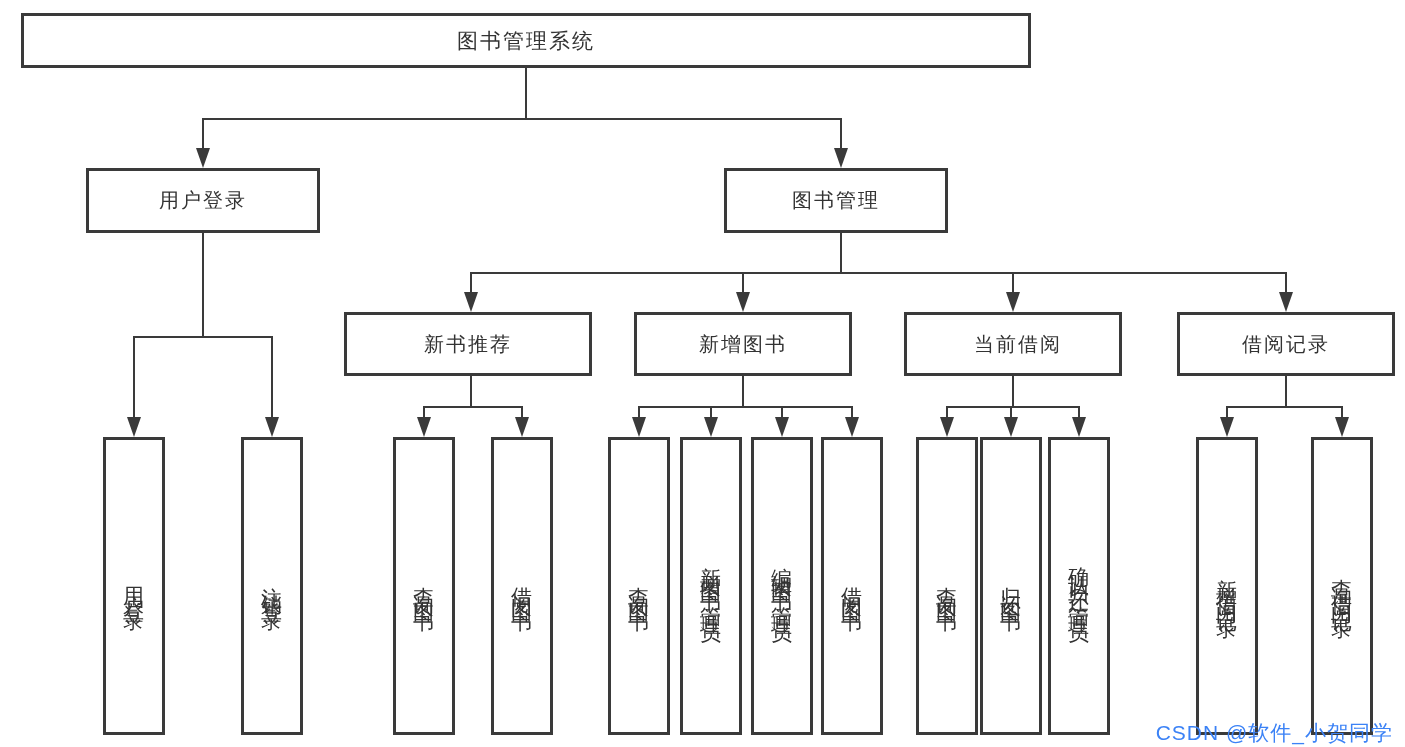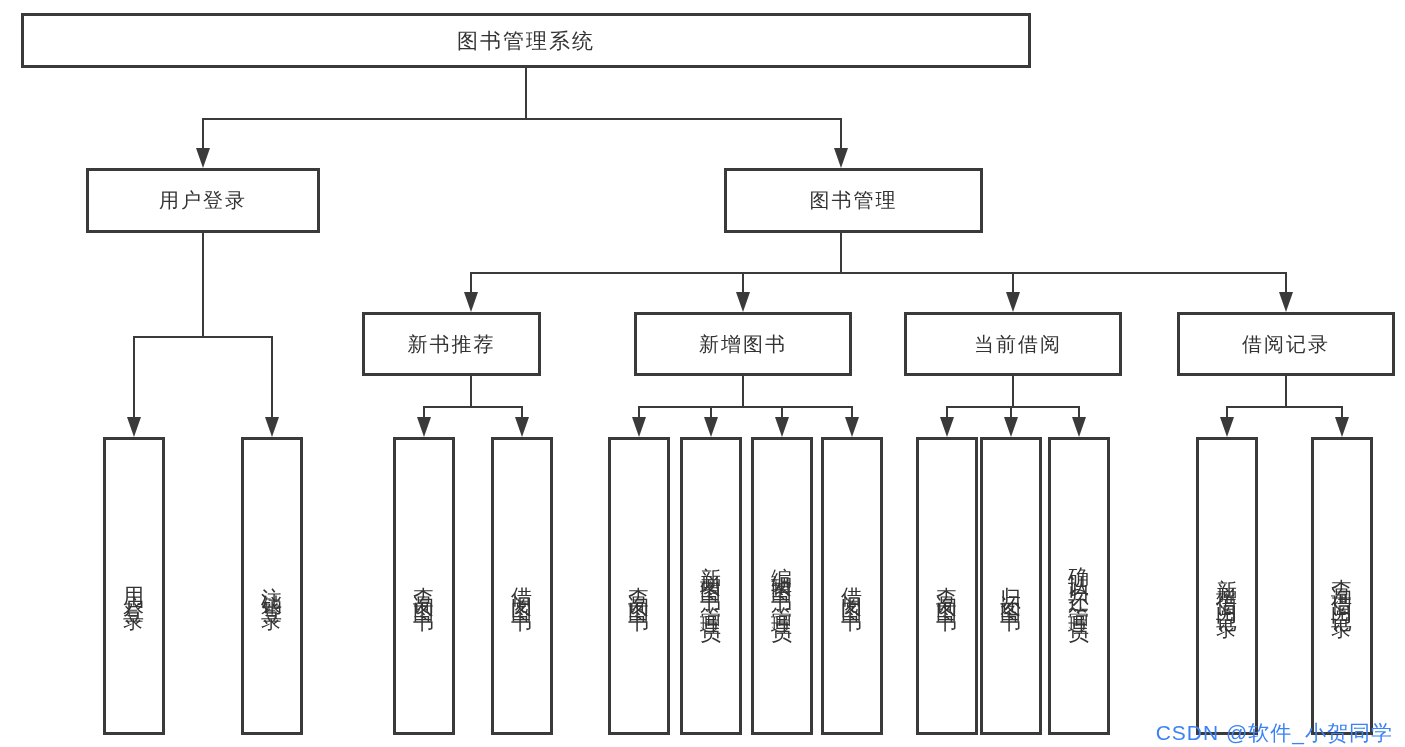--- a/index.html
+++ b/index.html
@@ -85,21 +85,21 @@
   <div class="vline" style="left:525px; top:68px; height:50px;"></div>
   <div class="hline" style="left:202px; top:118px; width:640px;"></div>
   <div class="vline" style="left:202px; top:118px; height:32px;"></div>
   <div class="arrow" style="left:196px; top:148px;"></div>
   <div class="vline" style="left:840px; top:118px; height:32px;"></div>
   <div class="arrow" style="left:834px; top:148px;"></div>
 
   <div class="box" style="left:86px; top:168px; width:234px; height:65px;">
     <span>用户登录</span>
   </div>
-  <div class="box" style="left:724px; top:168px; width:259px; height:65px;">
+  <div class="box" style="left:724px; top:168px; width:224px; height:65px;">
     <span>图书管理</span>
   </div>
 
   <div class="vline" style="left:202px; top:233px; height:103px;"></div>
   <div class="hline" style="left:133px; top:336px; width:140px;"></div>
   <div class="vline" style="left:133px; top:336px; height:83px;"></div>
   <div class="arrow" style="left:127px; top:417px;"></div>
   <div class="vline" style="left:271px; top:336px; height:83px;"></div>
   <div class="arrow" style="left:265px; top:417px;"></div>
 
@@ -107,21 +107,21 @@
   <div class="hline" style="left:470px; top:272px; width:817px;"></div>
   <div class="vline" style="left:470px; top:272px; height:22px;"></div>
   <div class="arrow" style="left:464px; top:292px;"></div>
   <div class="vline" style="left:742px; top:272px; height:22px;"></div>
   <div class="arrow" style="left:736px; top:292px;"></div>
   <div class="vline" style="left:1012px; top:272px; height:22px;"></div>
   <div class="arrow" style="left:1006px; top:292px;"></div>
   <div class="vline" style="left:1285px; top:272px; height:22px;"></div>
   <div class="arrow" style="left:1279px; top:292px;"></div>
 
-  <div class="box" style="left:362px; top:312px; width:179px; height:64px;">
+  <div class="box" style="left:344px; top:312px; width:248px; height:64px;">
     <span>新书推荐</span>
   </div>
   <div class="box" style="left:634px; top:312px; width:218px; height:64px;">
     <span>新增图书</span>
   </div>
   <div class="box" style="left:904px; top:312px; width:218px; height:64px;padding-left:10px;">
     <span>当前借阅</span>
   </div>
   <div class="box" style="left:1177px; top:312px; width:218px; height:64px;">
     <span>借阅记录</span>

